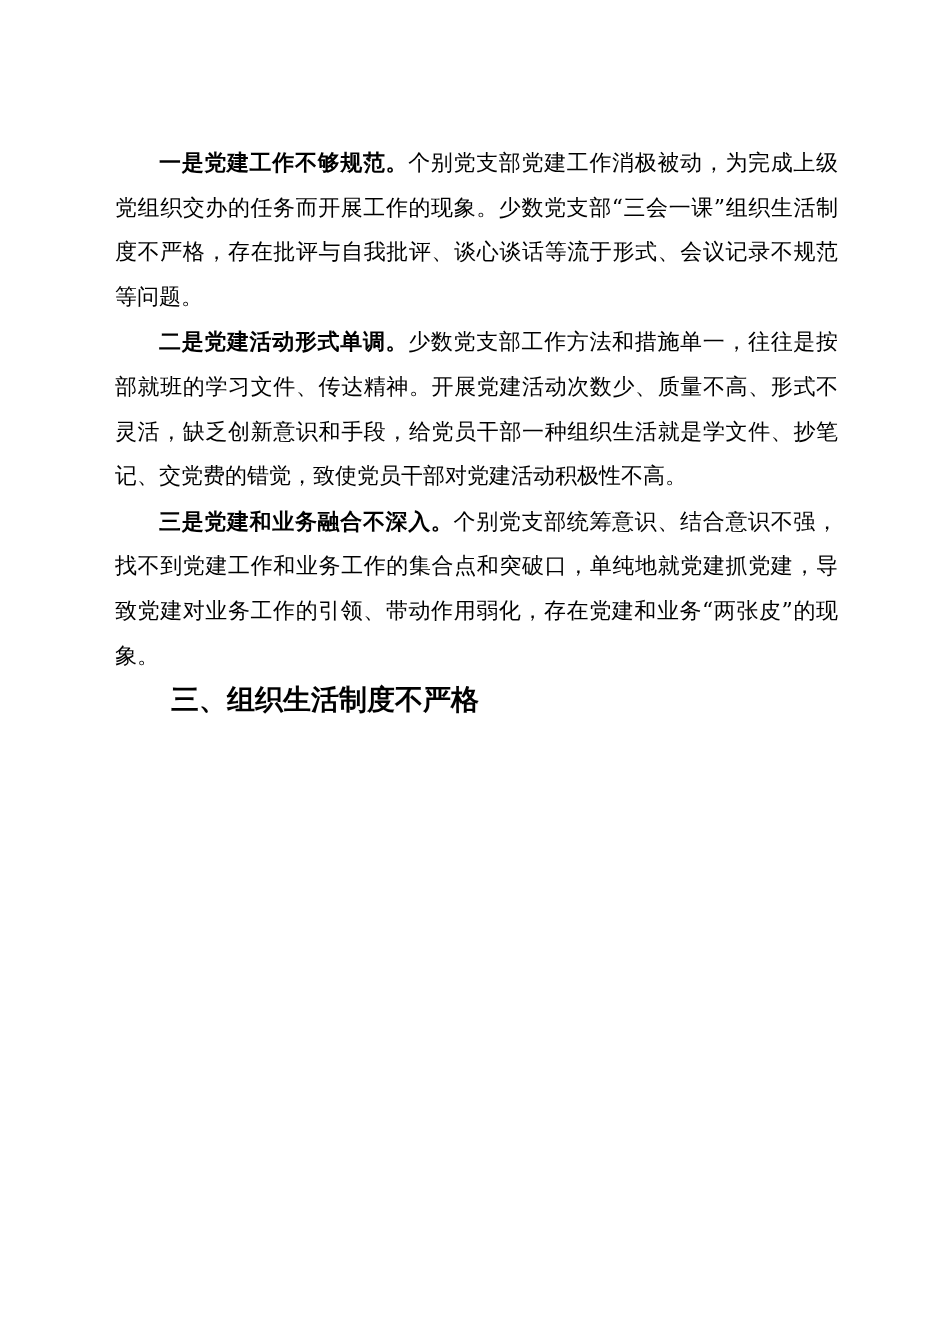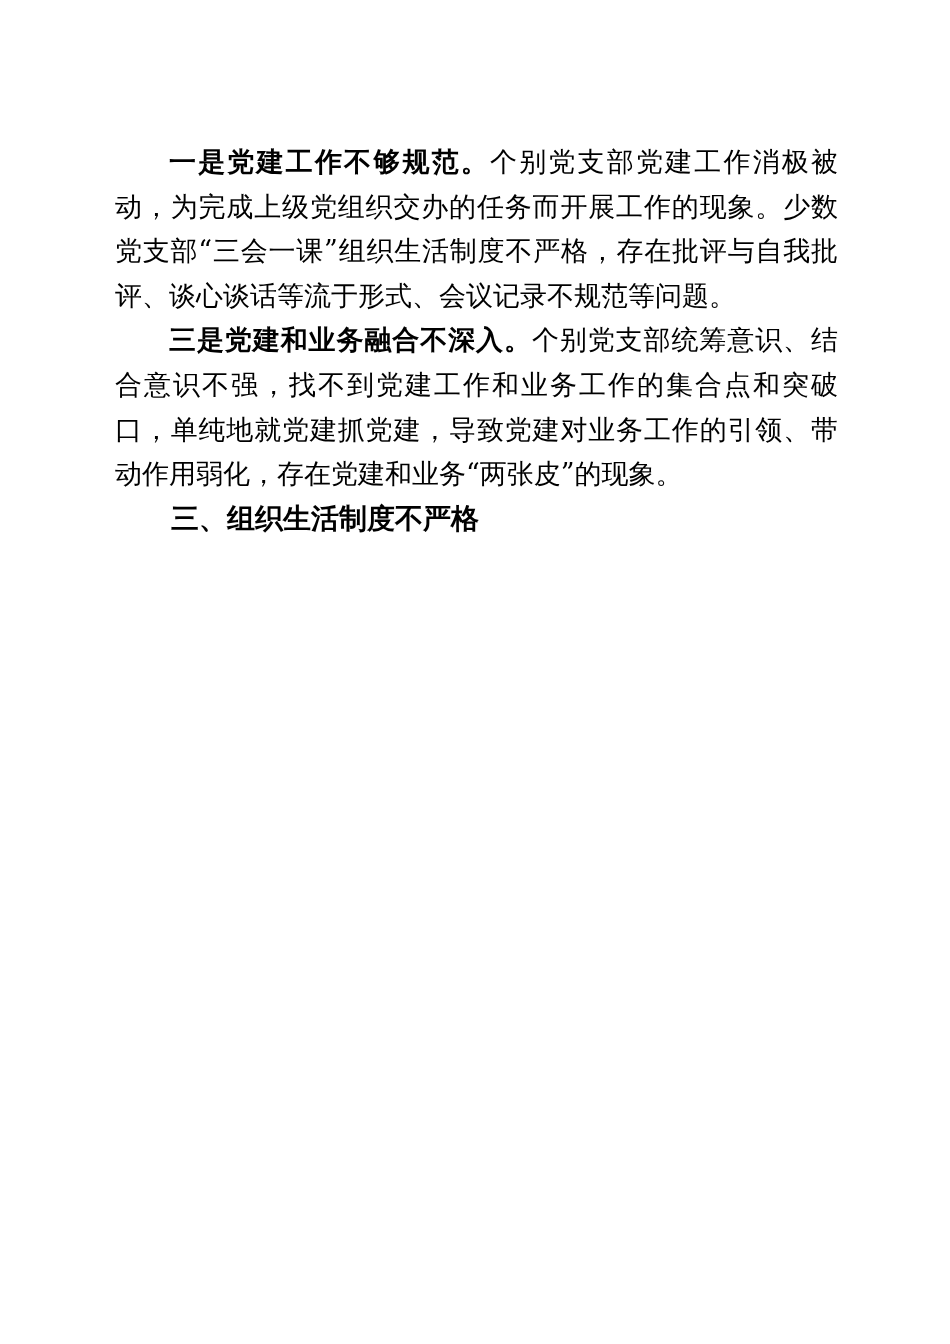--- a/index.html
+++ b/index.html
@@ -11,21 +11,21 @@
     position: relative;
     width: 950px;
     height: 1344px;
     margin: 0 auto;
     background: #ffffff;
     color: #000000;
     padding: 140px 112px 0 115px;
     overflow: hidden;
   }
   .para {
-    font-size: 27px;
+    font-size: 22px;
     line-height: 44.6px;
     text-align: justify;
     text-indent: 2em;
     color: #000000;
   }
   .para .lead {
     font-weight: bold;
   }
   .section-heading {
     font-family: "DejaVu Sans", "Liberation Sans", sans-serif;
@@ -36,20 +36,21 @@
     color: #000000;
   }
 </style>
 </head>
 <body>
 
 <div class="page">
 
   <p class="para"><span class="lead">一是党建工作不够规范。</span><span>个别党支部党建工作消极被动，为完成上级党组织交办的任务而开展工作的现象。少数党支部“三会一课”组织生活制度不严格，存在批评与自我批评、谈心谈话等流于形式、会议记录不规范等问题。</span></p>
 
+  <p class="para"><span class="lead">二是党建活动形式单调。</span><span>少数党支部工作方法和措施单一，往往是按部就班的学习文件、传达精神。开展党建活动次数少、质量不高、形式不灵活，缺乏创新意识和手段，给党员干部一种组织生活就是学文件、抄笔记、交党费的错觉，致使党员干部对党建活动积极性不高。</span></p>
 
   <p class="para"><span class="lead">三是党建和业务融合不深入。</span><span>个别党支部统筹意识、结合意识不强，找不到党建工作和业务工作的集合点和突破口，单纯地就党建抓党建，导致党建对业务工作的引领、带动作用弱化，存在党建和业务“两张皮”的现象。</span></p>
 
   <h2 class="section-heading">三、组织生活制度不严格</h2>
 
 
 
 </div>
 
 </body></html>

